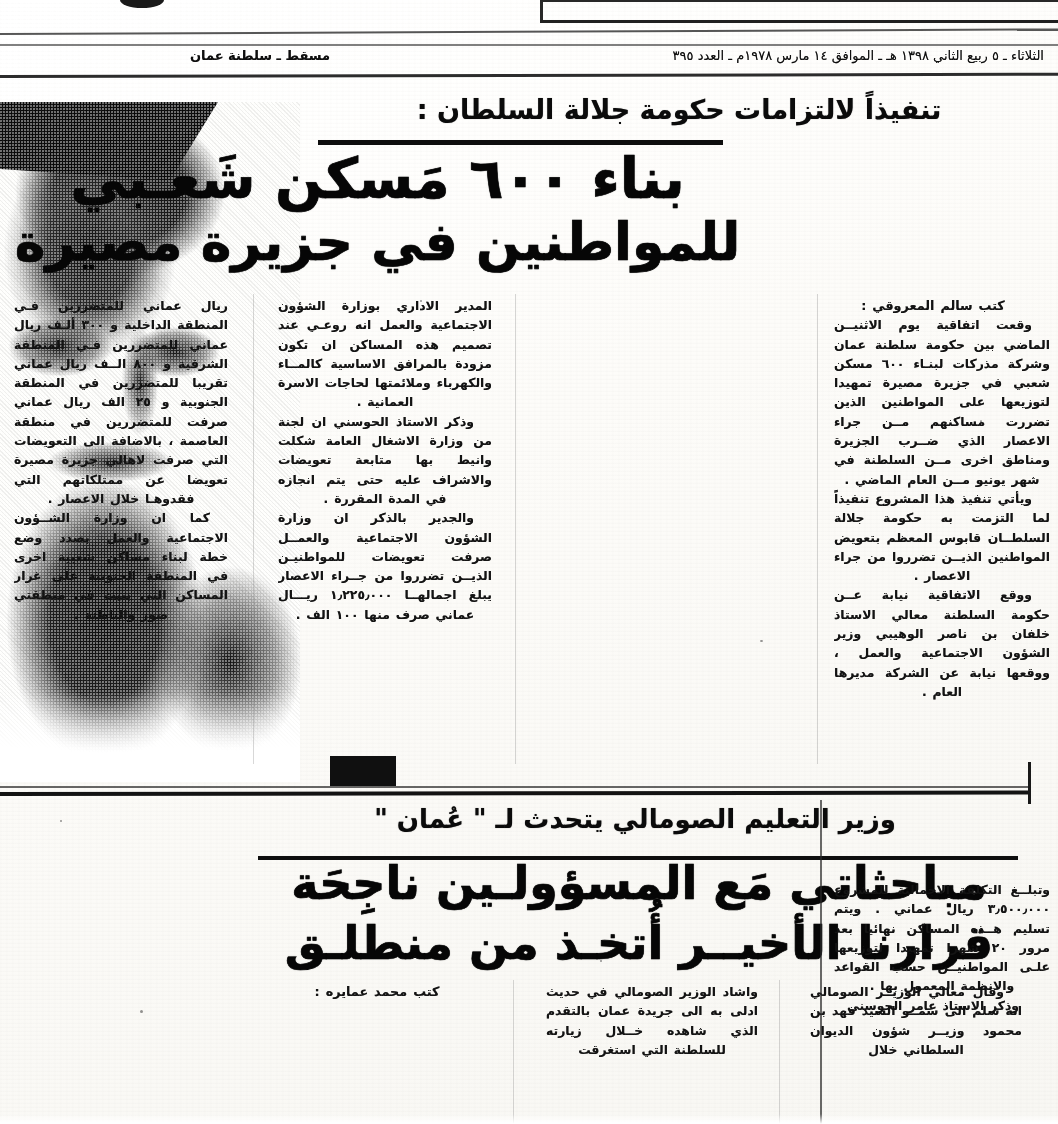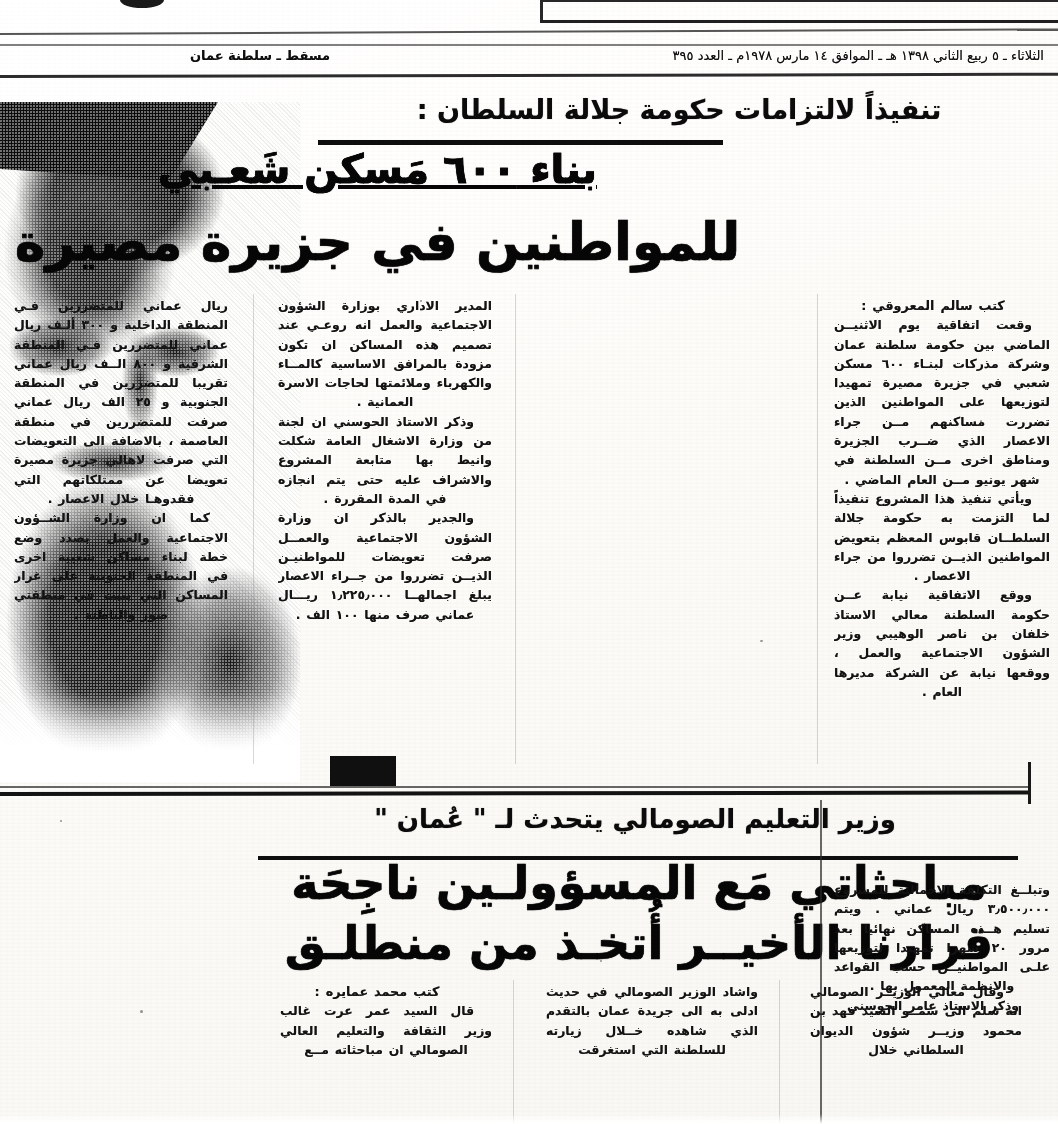--- a/index.html
+++ b/index.html
@@ -67,21 +67,21 @@
 
   .headline{
     position:absolute;right:8px;width:1045px;
     text-align:center;
     color:#080808;
     font-weight:bold;
     letter-spacing:-1px;
     text-shadow:0 0 1.2px rgba(0,0,0,.6);
     -webkit-text-stroke:0.7px #080808;
   }
-  .headline.l1{top:62px;font-size:40px;padding-right:300px;width:745px;text-decoration:underline;}
+  .headline.l1{top:62px;font-size:56px;padding-right:300px;width:745px;}
   .headline.l2{top:128px;font-size:52px;padding-right:300px;width:745px;text-align:center;}
 
   
   #photo{
     position:absolute;left:0;top:18px;width:300px;height:680px;
     overflow:hidden;
   }
   #photo .plate{
     position:absolute;inset:0;
     background:
@@ -210,21 +210,21 @@
     <div class="headline l1 blur">بناء ٦٠٠ مَسكن شَعـبي</div>
     <div class="headline l2 blur">للمواطنين في جزيرة مصيرة</div>
 
     <div class="col blur" style="right:830px;top:212px;width:214px;height:455px;">
       <p class="noind">ريال عماني للمتضررين فـي المنطقة الداخلية و ٣٠٠ ألـف ريال عماني للمتضررين فـي المنطقة الشرقية و ٨٠٠ الــف ريال عماني تقريبا للمتضررين في المنطقة الجنوبية و ٢٥ الف ريال عماني صرفت للمتضررين في منطقة العاصمة ، بالاضافة الى التعويضات التي صرفت لاهالي جزيرة مصيرة تعويضا عن ممتلكاتهم التي فقدوهـا خلال الاعصار .</p>
       <p>كما ان وزارة الشــؤون الاجتماعية والعمل بصدد وضع خطة لبناء مساكن شعبية اخرى في المنطقة الجنوبية على غرار المساكن التي بنيت في منطقتي صور والباطنة .</p>
     </div>
 
     <div class="col blur" style="right:566px;top:212px;width:214px;height:455px;">
       <p class="noind">المدير الاداري بوزارة الشؤون الاجتماعية والعمل انه روعـي عند تصميم هذه المساكن ان تكون مزودة بالمرافق الاساسية كالمــاء والكهرباء وملائمتها لحاجات الاسرة العمانية .</p>
-      <p>وذكر الاستاذ الحوسني ان لجنة من وزارة الاشغال العامة شكلت وانيط بها متابعة المشروع والاشراف عليه حتى يتم انجازه في المدة المقررة .</p>
+      <p>وذكر الاستاذ الحوسني ان لجنة من وزارة الاشغال العامة شكلت وانيط بها متابعة تعويضات والاشراف عليه حتى يتم انجازه في المدة المقررة .</p>
       <p>والجدير بالذكر ان وزارة الشؤون الاجتماعية والعمــل صرفت تعويضات للمواطنيـن الذيــن تضرروا من جــراء الاعصار يبلغ اجمالهــا ١٫٢٢٥٫٠٠٠ ريـــال عماني صرف منها ١٠٠ الف .</p>
     </div>
 
     <div class="col blur" style="right:8px;top:212px;width:216px;height:580px;">
       <p class="byline">كتب سالم المعروقي :</p>
       <p>وقعت اتفاقية يوم الاثنيــن الماضي بين حكومة سلطنة عمان وشركة مذركات لبنـاء ٦٠٠ مسكن شعبي في جزيرة مصيرة تمهيدا لتوزيعها على المواطنين الذين تضررت مساكنهم مــن جراء الاعصار الذي ضــرب الجزيرة ومناطق اخرى مــن السلطنة في شهر يونيو مــن العام الماضي .</p>
       <p>ويأتي تنفيذ هذا المشروع تنفيذاً لما التزمت به حكومة جلالة السلطــان قابوس المعظم بتعويض المواطنين الذيــن تضرروا من جراء الاعصار .</p>
       <p>ووقع الاتفاقية نيابة عــن حكومة السلطنة معالي الاستاذ خلفان بن ناصر الوهيبي وزير الشؤون الاجتماعية والعمل ، ووقعها نيابة عن الشركة مديرها العام .</p>
     </div>
 
@@ -242,21 +242,20 @@
 
   <div id="article-second">
     <div class="kicker2 blur">وزير التعليم الصومالي يتحدث لـ " عُمان "</div>
     <div class="kicker2-rule"></div>
 
     <div class="headline2 l1 blur">مباحثاتي مَع المسؤولـين ناجِحَة</div>
     <div class="headline2 l2 blur">قرارنا الأخيــر أُتخـذ من منطلـق</div>
 
     <div class="col blur" style="right:566px;top:182px;width:212px;height:145px;">
       <p class="byline">كتب محمد عمايره :</p>
-      <p>قال السيد عمر عرت غالب وزير الثقافة والتعليم العالي الصومالي ان مباحثاته مــع</p>
     </div>
 
     <div class="col blur" style="right:300px;top:182px;width:212px;height:145px;">
       <p class="noind">واشاد الوزير الصومالي في حديث ادلى به الى جريدة عمان بالتقدم الذي شاهده خــلال زيارته للسلطنة التي استغرقت</p>
     </div>
 
     <div class="col blur" style="right:36px;top:182px;width:212px;height:145px;">
       <p>وقال معالي الوزيــر الصومالي انه سلم الى سمــو السيد فهد بن محمود وزيــر شؤون الديوان السلطاني خلال</p>
     </div>
 

